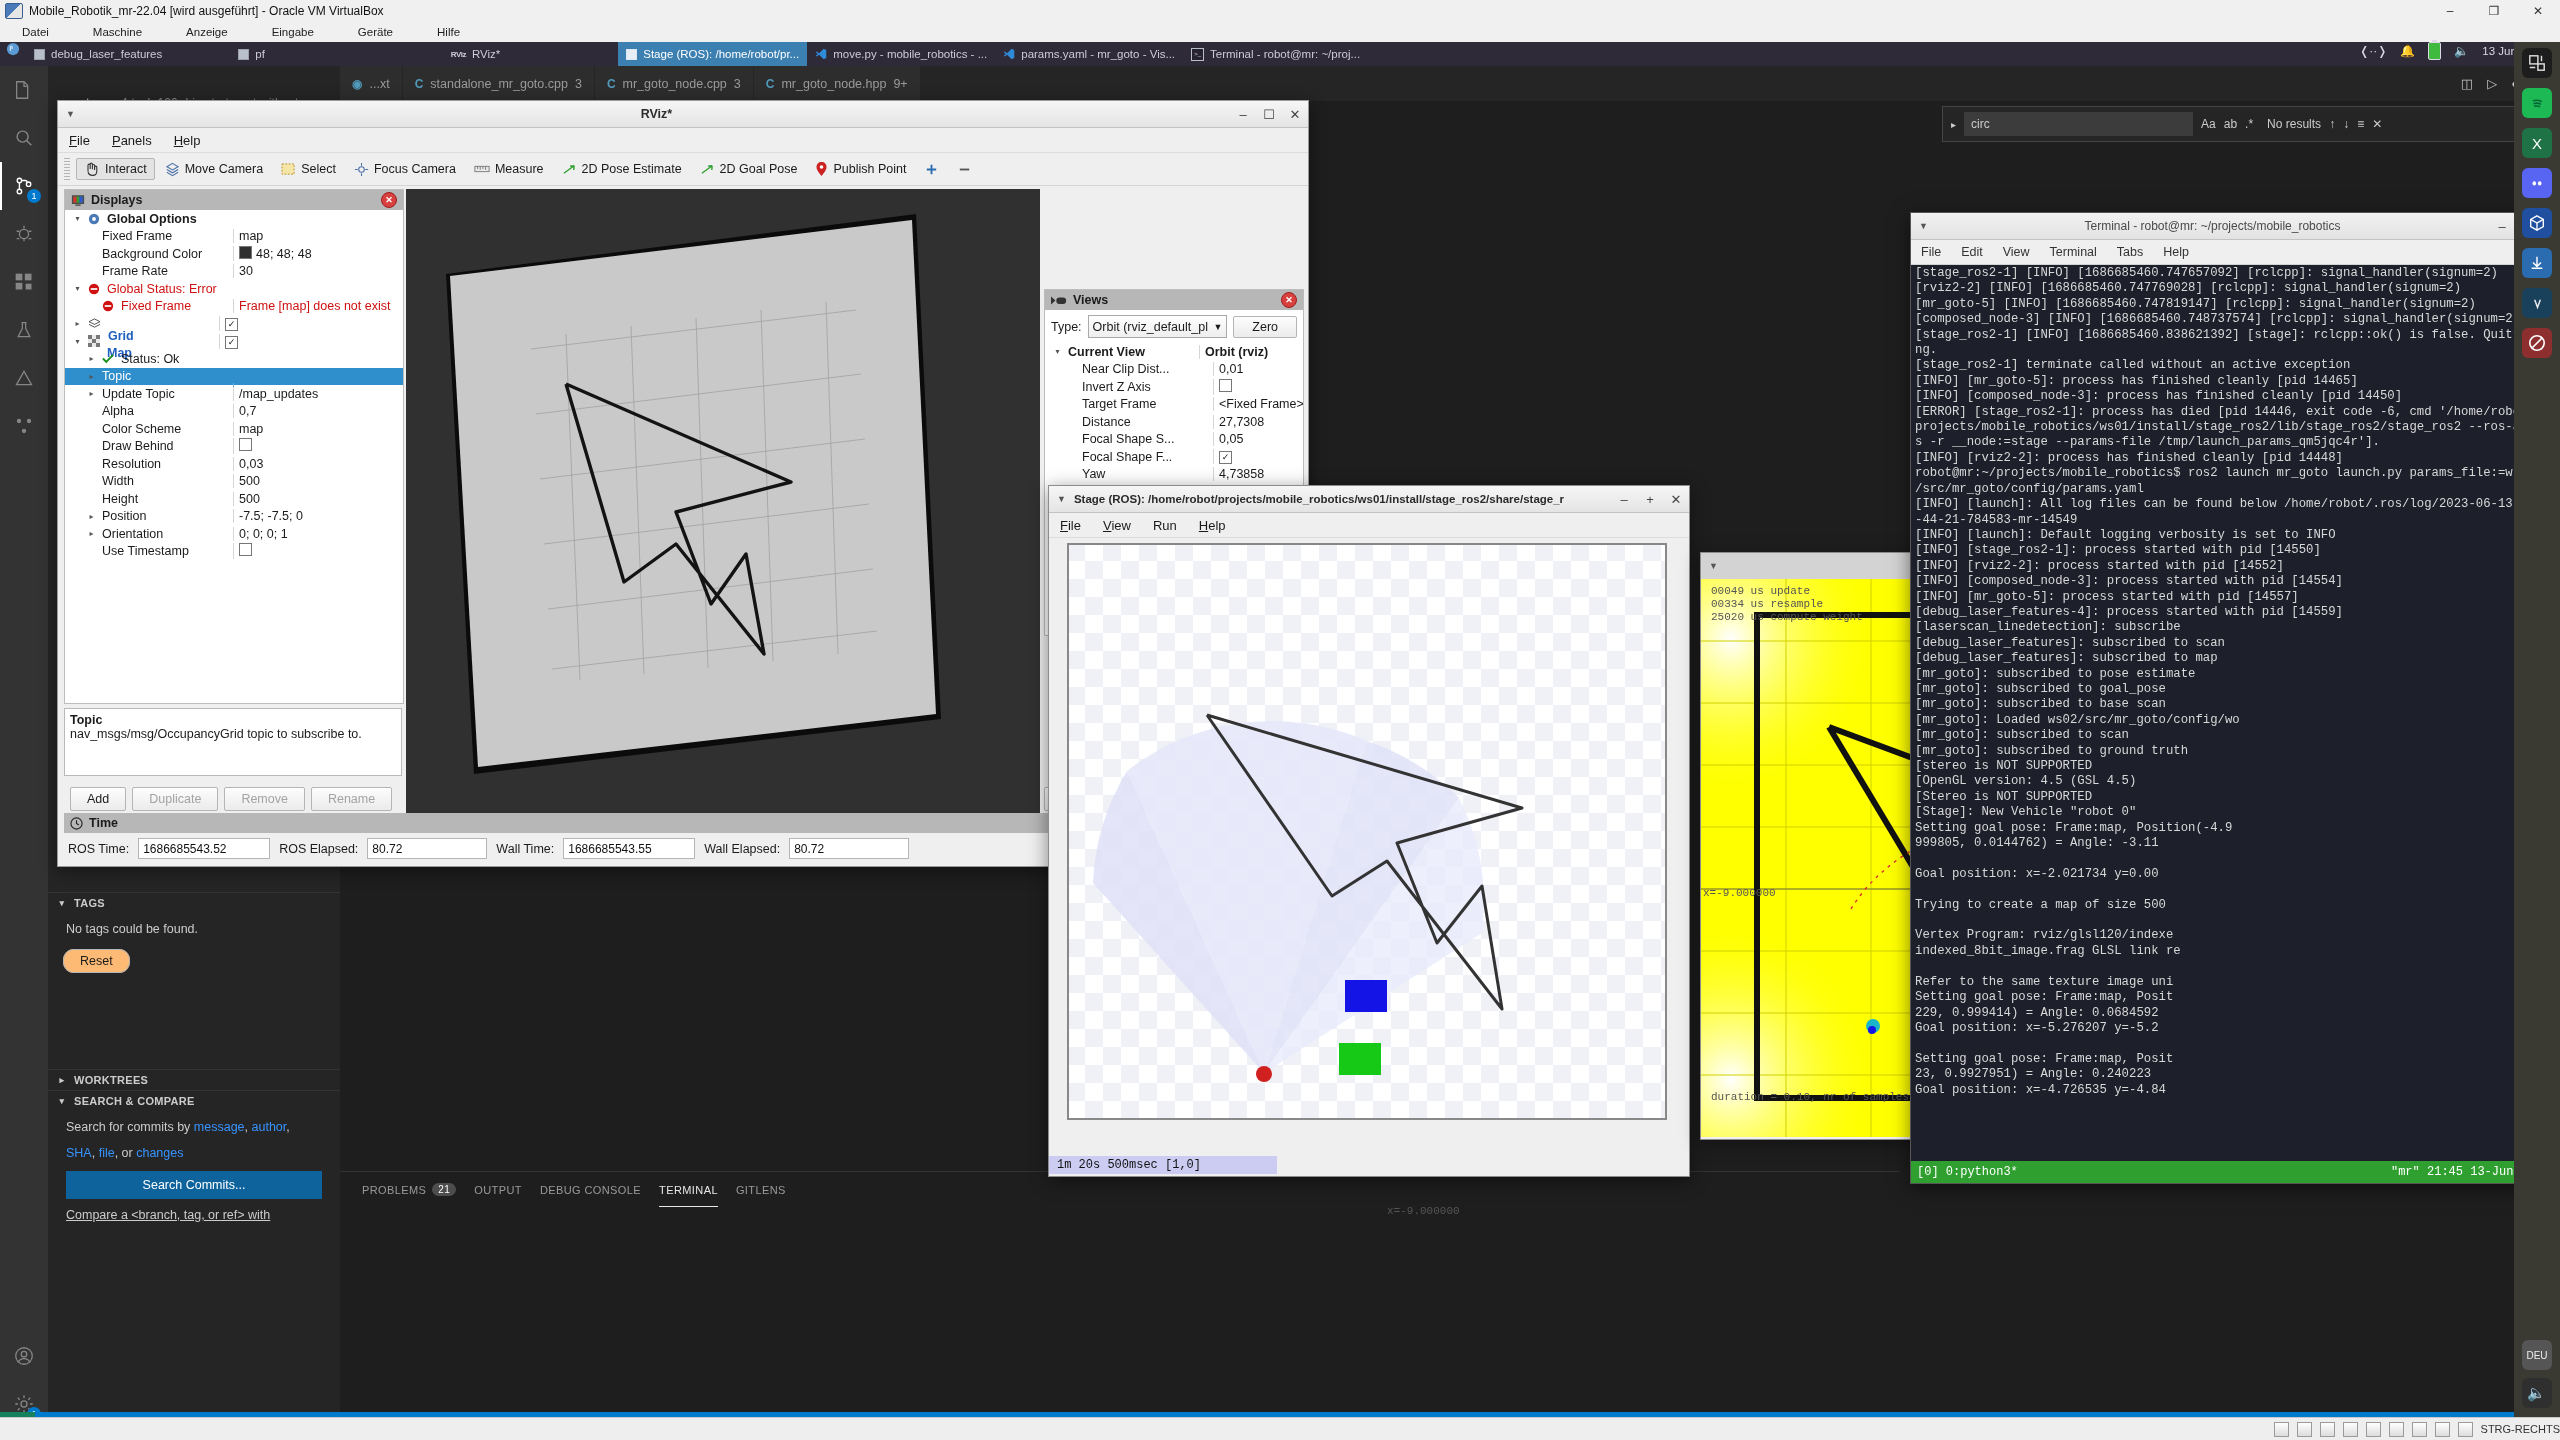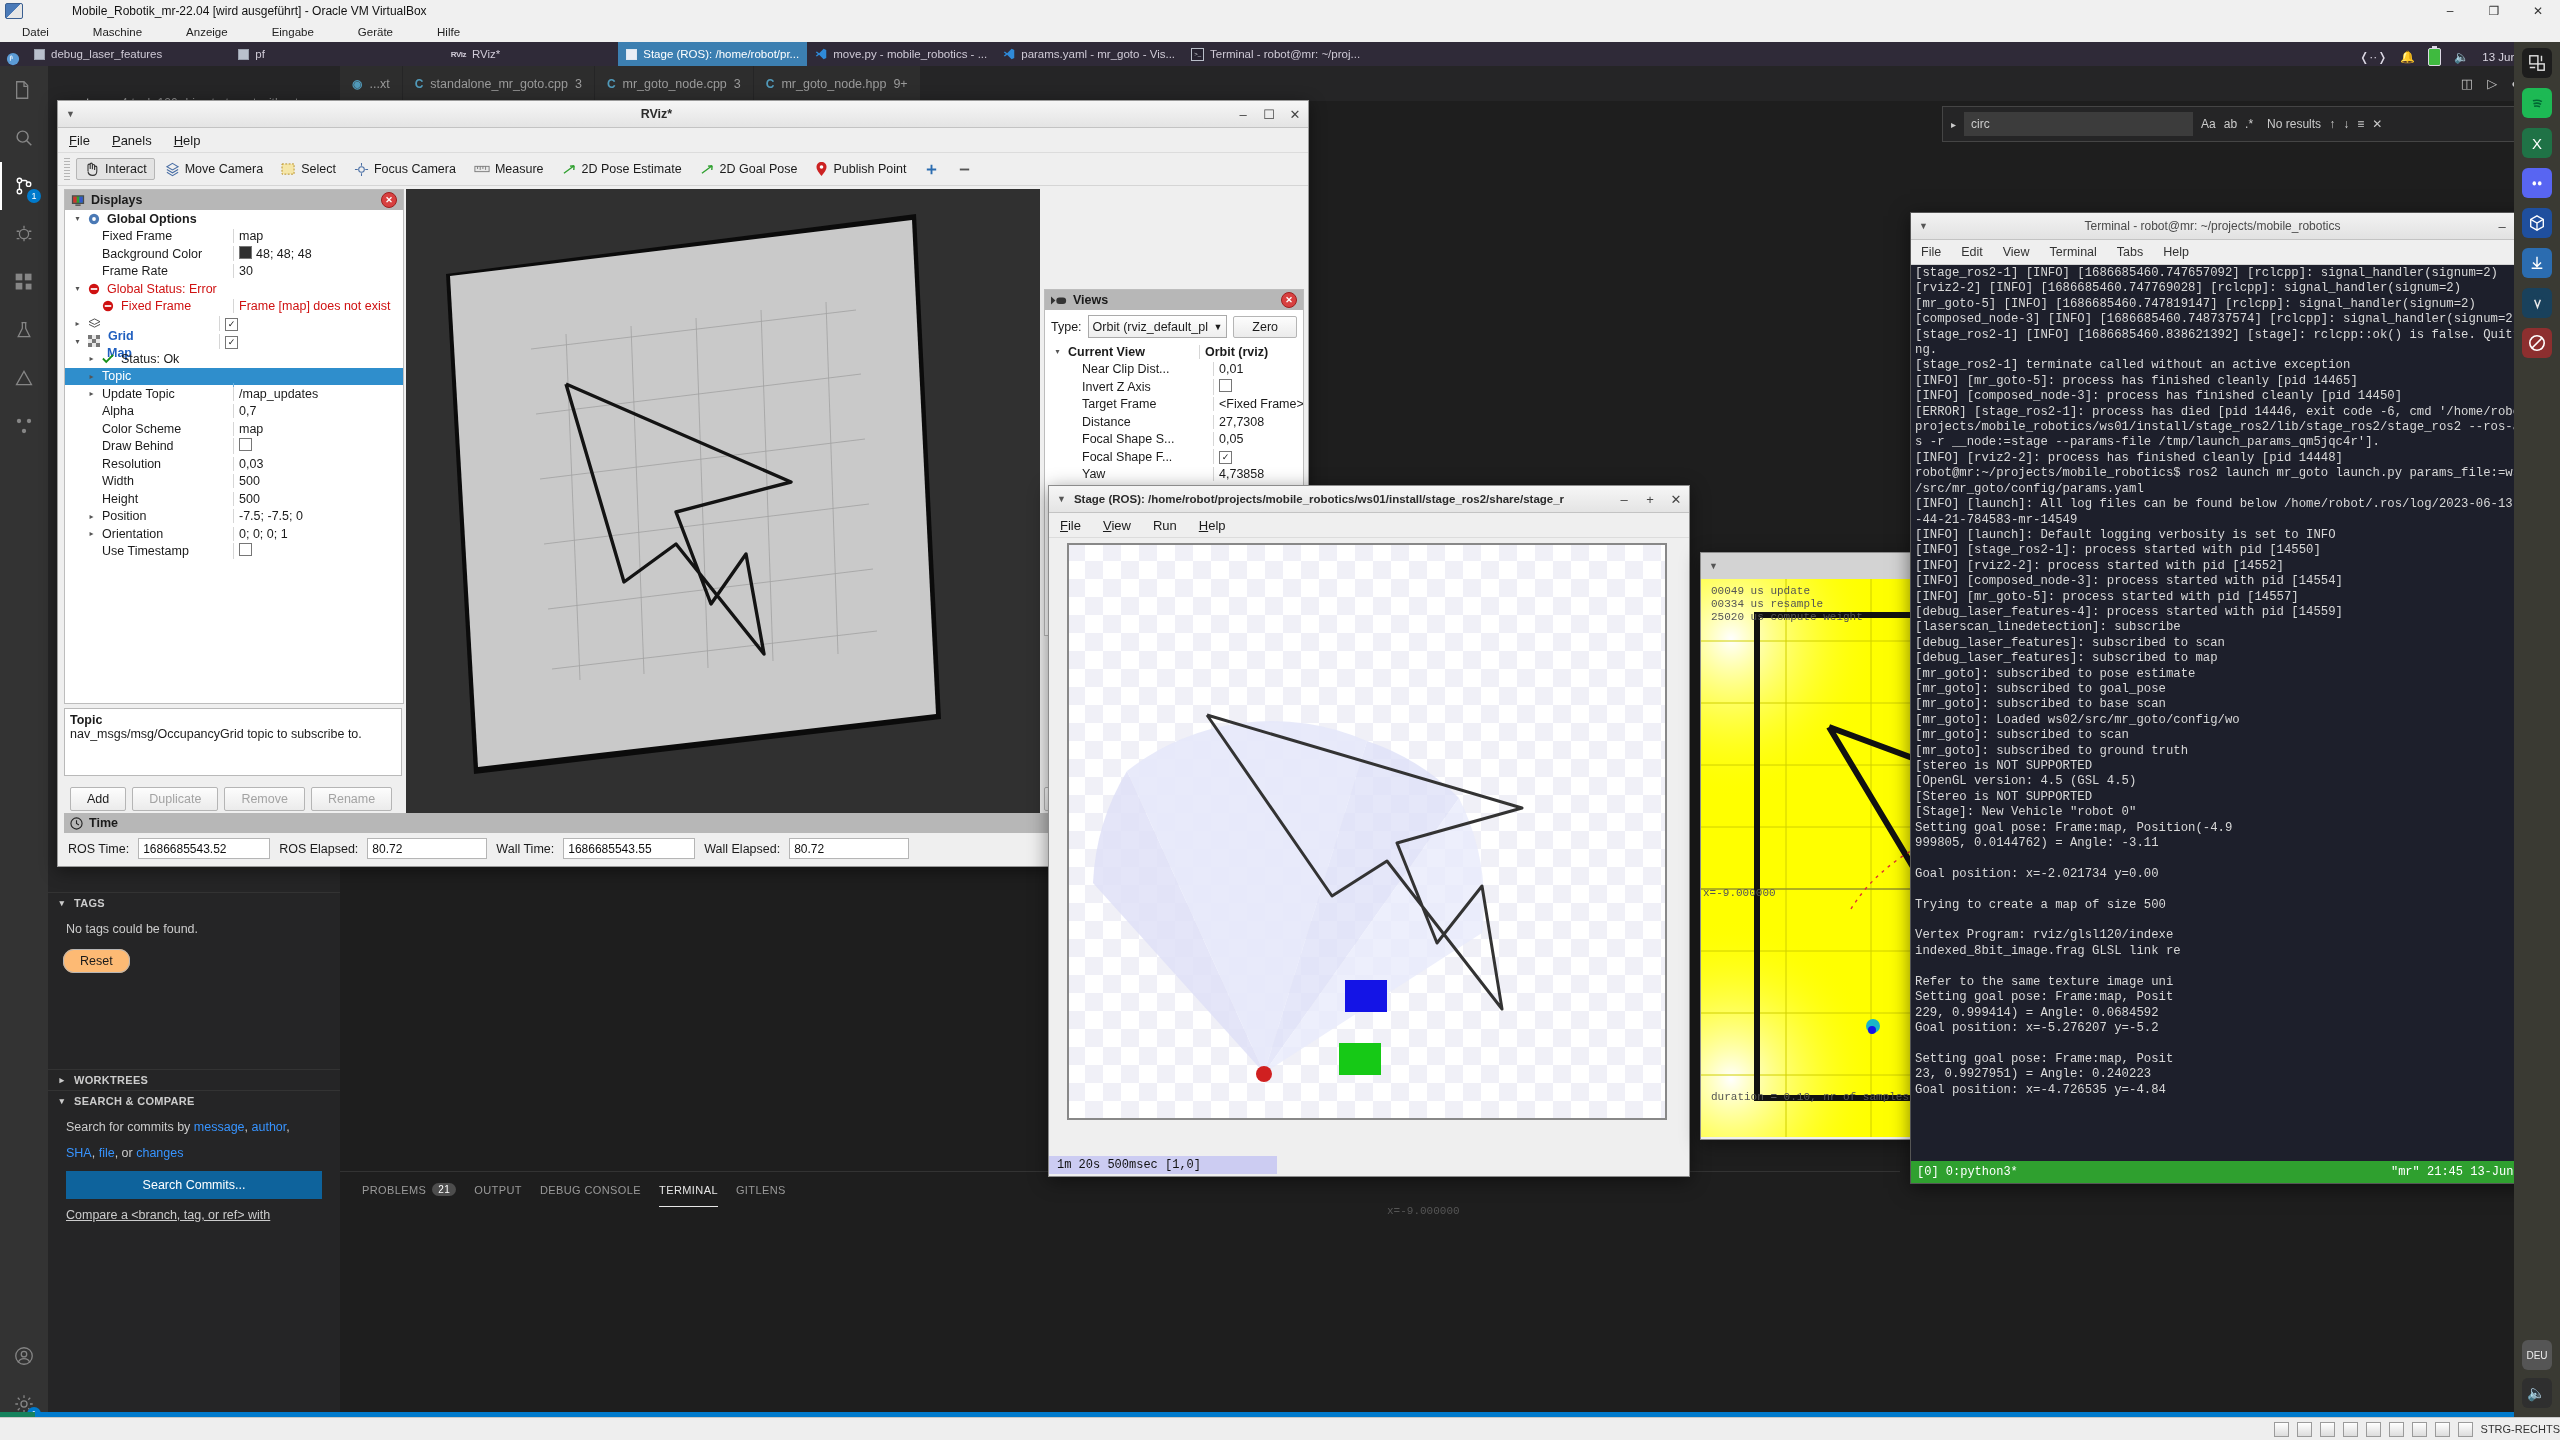--- a/index.html
+++ b/index.html
@@ -10,32 +10,32 @@
     -webkit-font-smoothing:antialiased;
   }
   .abs{position:absolute;}
   
   #vbox-titlebar{
     left:0;top:0;width:2560px;height:22px;background:#f0f0f0;color:#111;
     display:flex;align-items:center;font-size:12px;border-bottom:1px solid #cfcfcf;
   }
   #vbox-titlebar .vb-ico{width:16px;height:14px;margin:0 6px 0 5px;
      background:linear-gradient(135deg,#4a7ab8 0 50%,#e6e6e6 50% 100%);border:1px solid #3a5f91;border-radius:2px;}
-  #vbox-titlebar .title{flex:1;margin-left:43px;}
+  #vbox-titlebar .title{flex:1;}
   #vbox-titlebar .wbtns{display:flex;gap:0;}
   #vbox-titlebar .wbtn{width:44px;height:21px;display:flex;align-items:center;justify-content:center;font-size:12px;color:#333;}
   #vbox-menubar{
     left:0;top:22px;width:2560px;height:20px;background:#f0f0f0;color:#222;
     display:flex;align-items:center;font-size:11.5px;border-bottom:1px solid #d0d0d0;
   }
   #vbox-menubar .mi{padding:0 22px;line-height:20px;}
   
   #taskbar{
     left:0;top:42px;width:2560px;height:24px;background:#2f2a38;
-    display:flex;align-items:flex-end;font-size:11.5px;color:#cfcad6;
+    display:flex;align-items:flex-start;font-size:11.5px;color:#cfcad6;
   }
   .tb-start{width:26px;display:flex;align-items:center;justify-content:center;}
   .tb-item{display:flex;align-items:center;gap:6px;padding:0 8px;height:24px;
     max-width:175px;overflow:hidden;white-space:nowrap;}
   .tb-item.active{background:#3c7fb1;color:#fff;}
   .tb-sq{width:9px;height:9px;border:1.5px solid #9aa0ad;background:#b9c0cc;flex:none;}
   .tb-item.active .tb-sq{border-color:#dfe8f2;background:#e8eef6;}
   .tb-rviz{font-size:8px;font-weight:bold;letter-spacing:-.5px;flex:none;}
   .tb-vs{width:12px;height:12px;flex:none;}
   .tb-term{width:11px;height:11px;border:1.2px solid #b9bec9;background:#262230;

